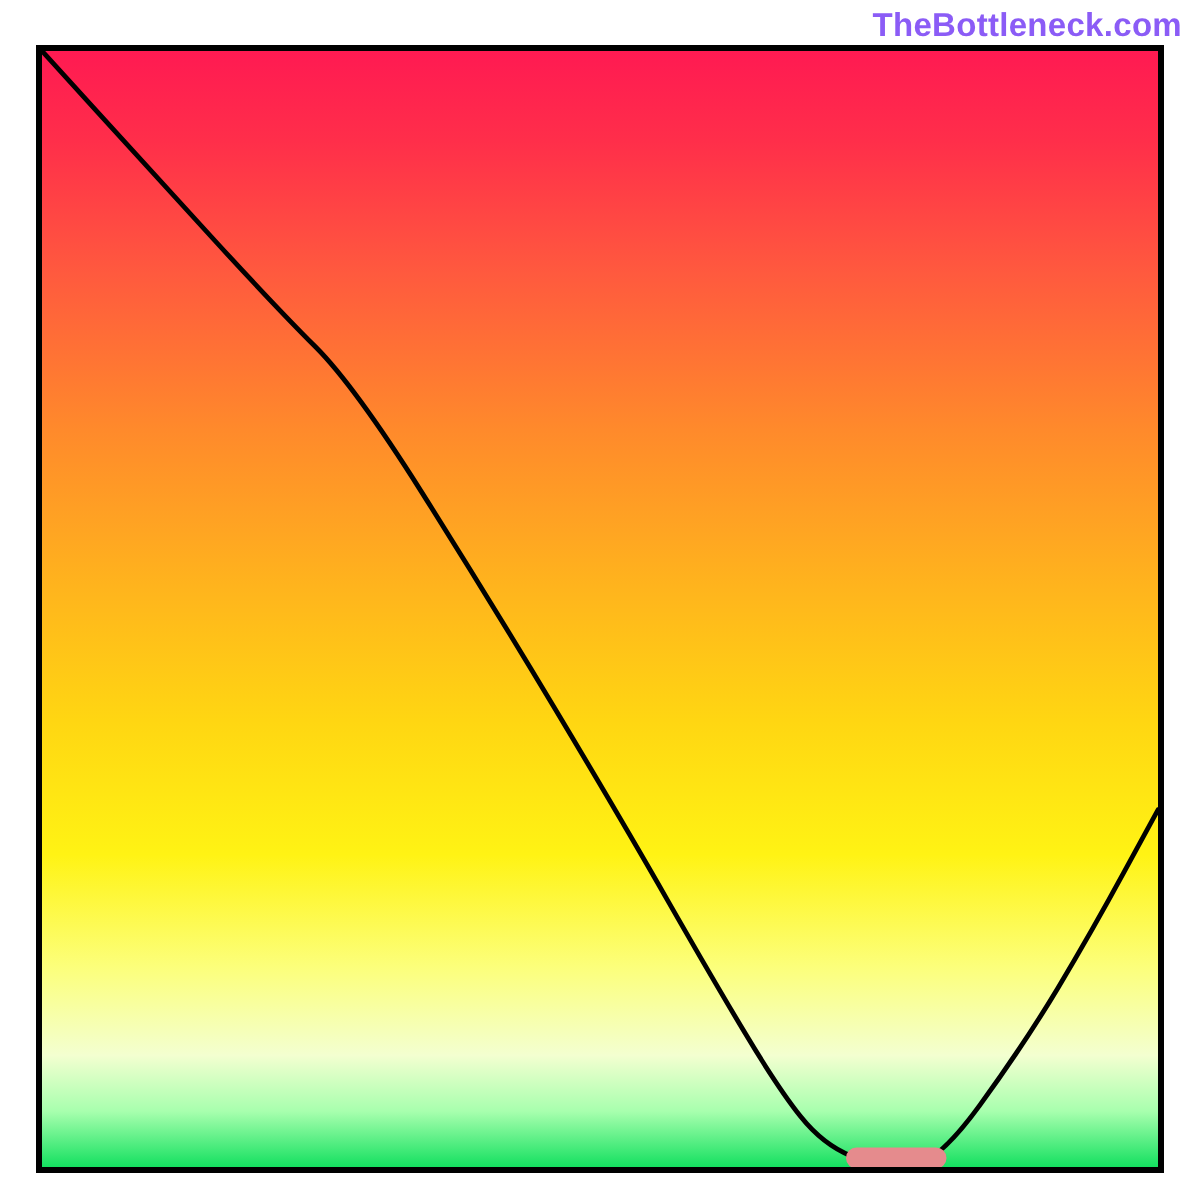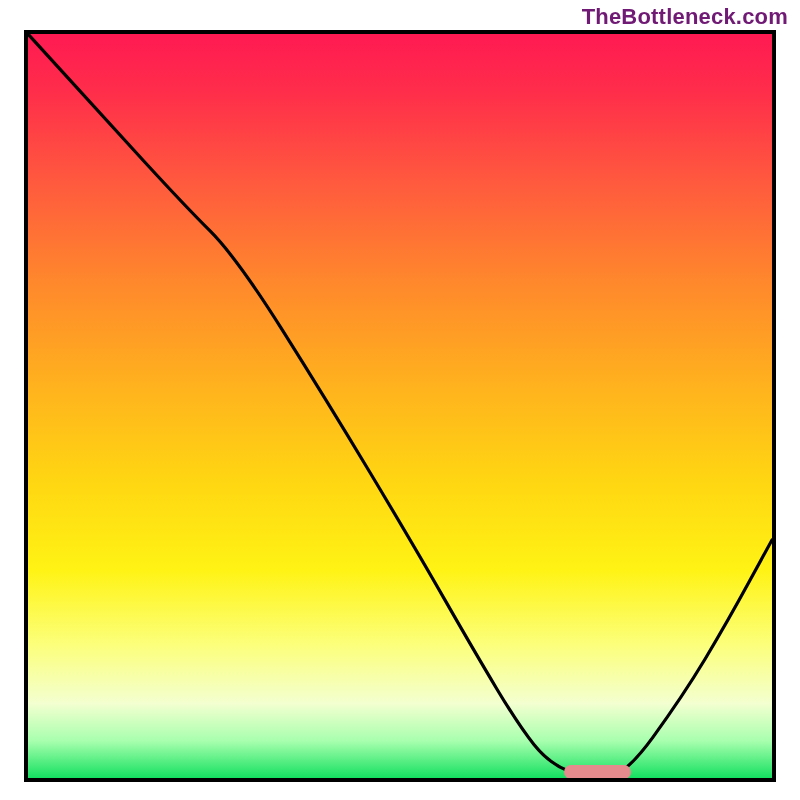--- a/index.html
+++ b/index.html
@@ -15,21 +15,21 @@
     position: relative;
     width: 800px;
     height: 800px;
   }
   .watermark {
     position: absolute;
     top: 4px;
     right: 12px;
     font-size: 22px;
     font-weight: 600;
-    color: #701a75;
+    color: #8b5cf6;
     letter-spacing: 0.2px;
     z-index: 30;
   }
   .chart-frame {
     position: absolute;
     left: 24px;
     top: 30px;
     width: 752px;
     height: 752px;
     border: 4px solid #000;

